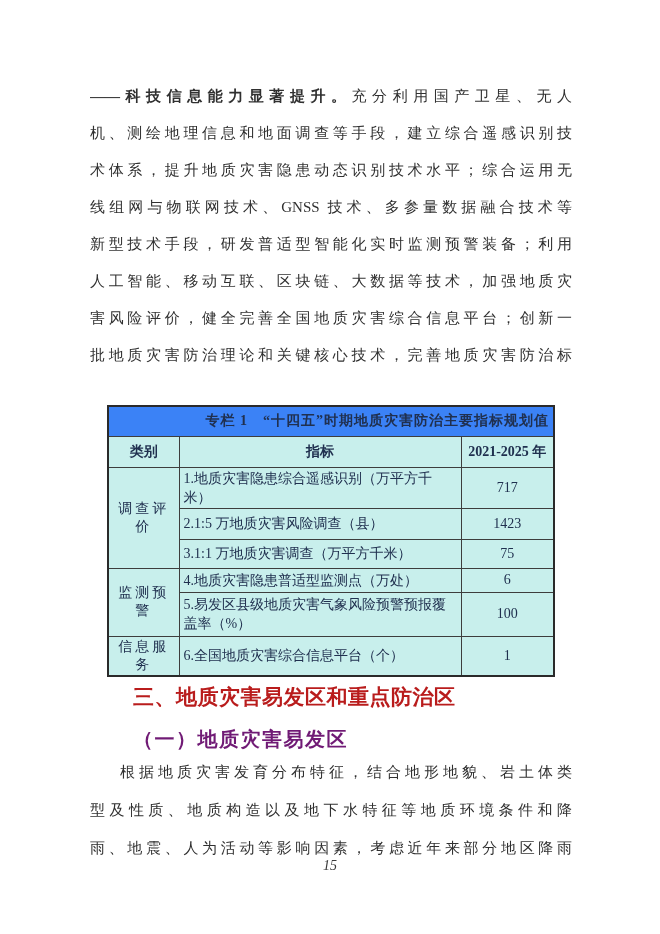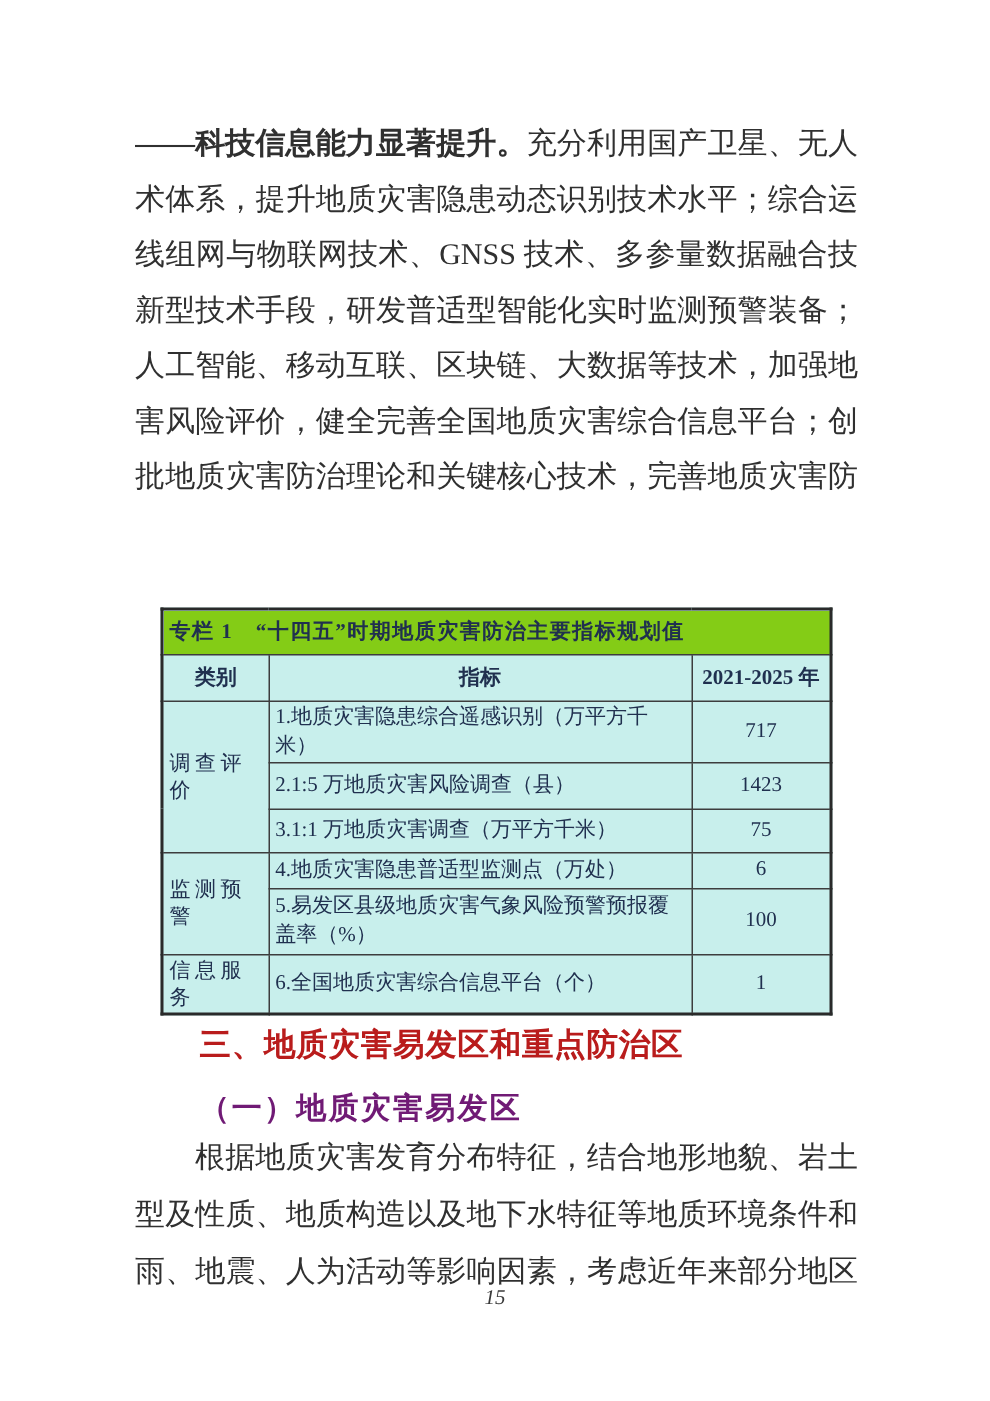--- a/index.html
+++ b/index.html
@@ -10,21 +10,21 @@
     font-family:"Liberation Serif","DejaVu Serif",serif;
     color:#303030;
     overflow:hidden;
   }
   
   .para{position:absolute;left:90px;width:482px;}
   .para1{top:78px;}
   .para2{top:753px;}
   .tline{
     height:37px;line-height:37px;
-    font-size:20px;
+    font-size:15px;
     text-align:justify;
     -moz-text-align-last:justify;
     text-align-last:justify;
     white-space:normal;
     overflow:hidden;
   }
   .para2 .tline{height:38px;line-height:38px;}
   .tline.lastline{text-align-last:left;}
   .tline.indent{text-indent:2em;}
   .lead{font-weight:bold;}
@@ -47,25 +47,25 @@
   }
   .r-title{height:30px;}
   .r-head{height:31px;}
   .rw1{height:34px;}
   .rw2{height:31px;}
   .rw3{height:29px;margin-left:47px;}
   .rw4{height:24px;}
   .rw5{height:44px;}
   .rw6{height:31px;}
   .ttl{
-    text-align:left;font-weight:bold;font-size:15px;
-    color:#1d3259;background:#84cc16;letter-spacing:1px;
+    text-align:right;font-weight:bold;font-size:15px;
+    color:#1d3259;background:#3b82f6;letter-spacing:1px;
   }
   .hcell{text-align:center;font-weight:bold;font-size:15px;color:#1d3259;}
-  .cat{text-align:left;letter-spacing:3px;}
+  .cat{text-align:center;letter-spacing:3px;}
   .ind{text-align:left;padding-left:7px;line-height:19px;}
   .val{text-align:center;font-size:15px;}
   
   .h1{
     position:absolute;left:133px;top:684px;
     font-family:"Liberation Sans","DejaVu Sans",sans-serif;
     font-weight:bold;font-size:21px;line-height:26px;color:#b91c1c;
     letter-spacing:0.5px;
   }
   .h2{
@@ -79,20 +79,21 @@
     text-align:center;font-size:14px;color:#3a3a3a;font-style:italic;
   }
 </style>
 </head>
 <body>
 
 <div class="page">
 
   <div class="para para1">
     <div class="tline"><span class="lead">——科技信息能力显著提升。</span><span>充分利用国产卫星、无人</span></div>
+    <div class="tline">机、测绘地理信息和地面调查等手段，建立综合遥感识别技</div>
     <div class="tline">术体系，提升地质灾害隐患动态识别技术水平；综合运用无</div>
     <div class="tline">线组网与物联网技术、GNSS 技术、多参量数据融合技术等</div>
     <div class="tline">新型技术手段，研发普适型智能化实时监测预警装备；利用</div>
     <div class="tline">人工智能、移动互联、区块链、大数据等技术，加强地质灾</div>
     <div class="tline">害风险评价，健全完善全国地质灾害综合信息平台；创新一</div>
     <div class="tline">批地质灾害防治理论和关键核心技术，完善地质灾害防治标</div>
   </div>
 
   <table class="panel">
     <colgroup>

